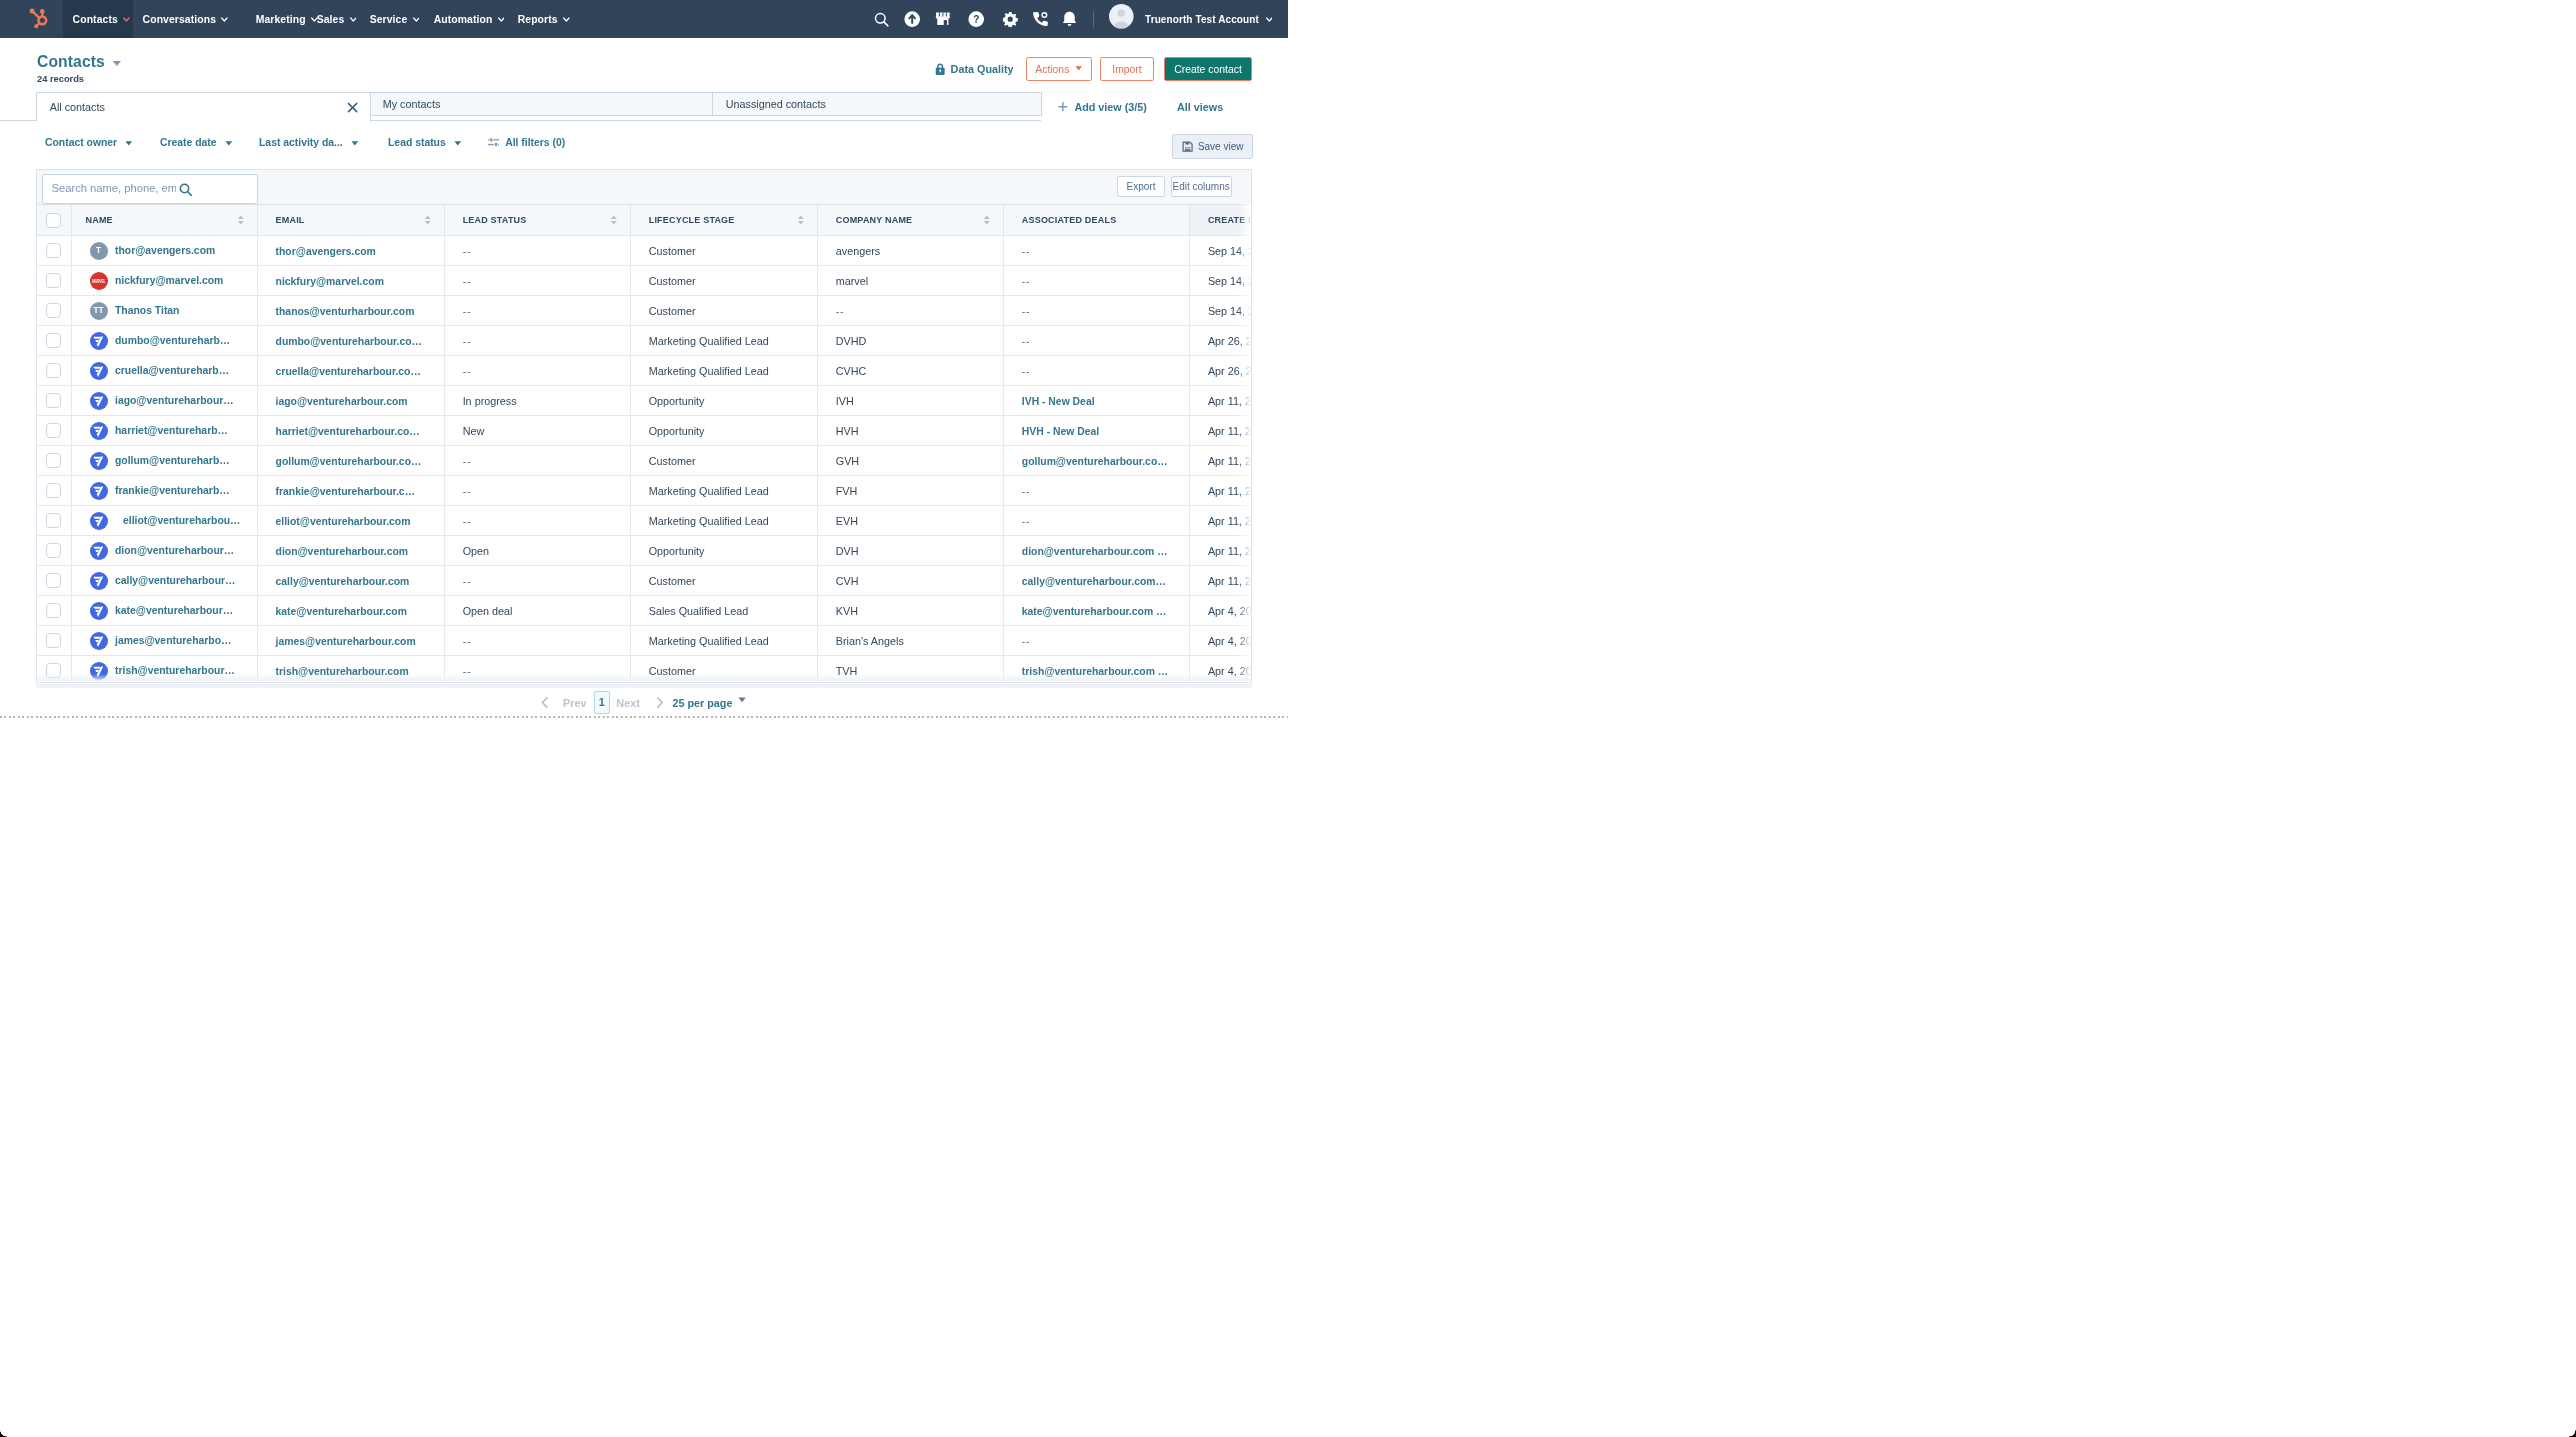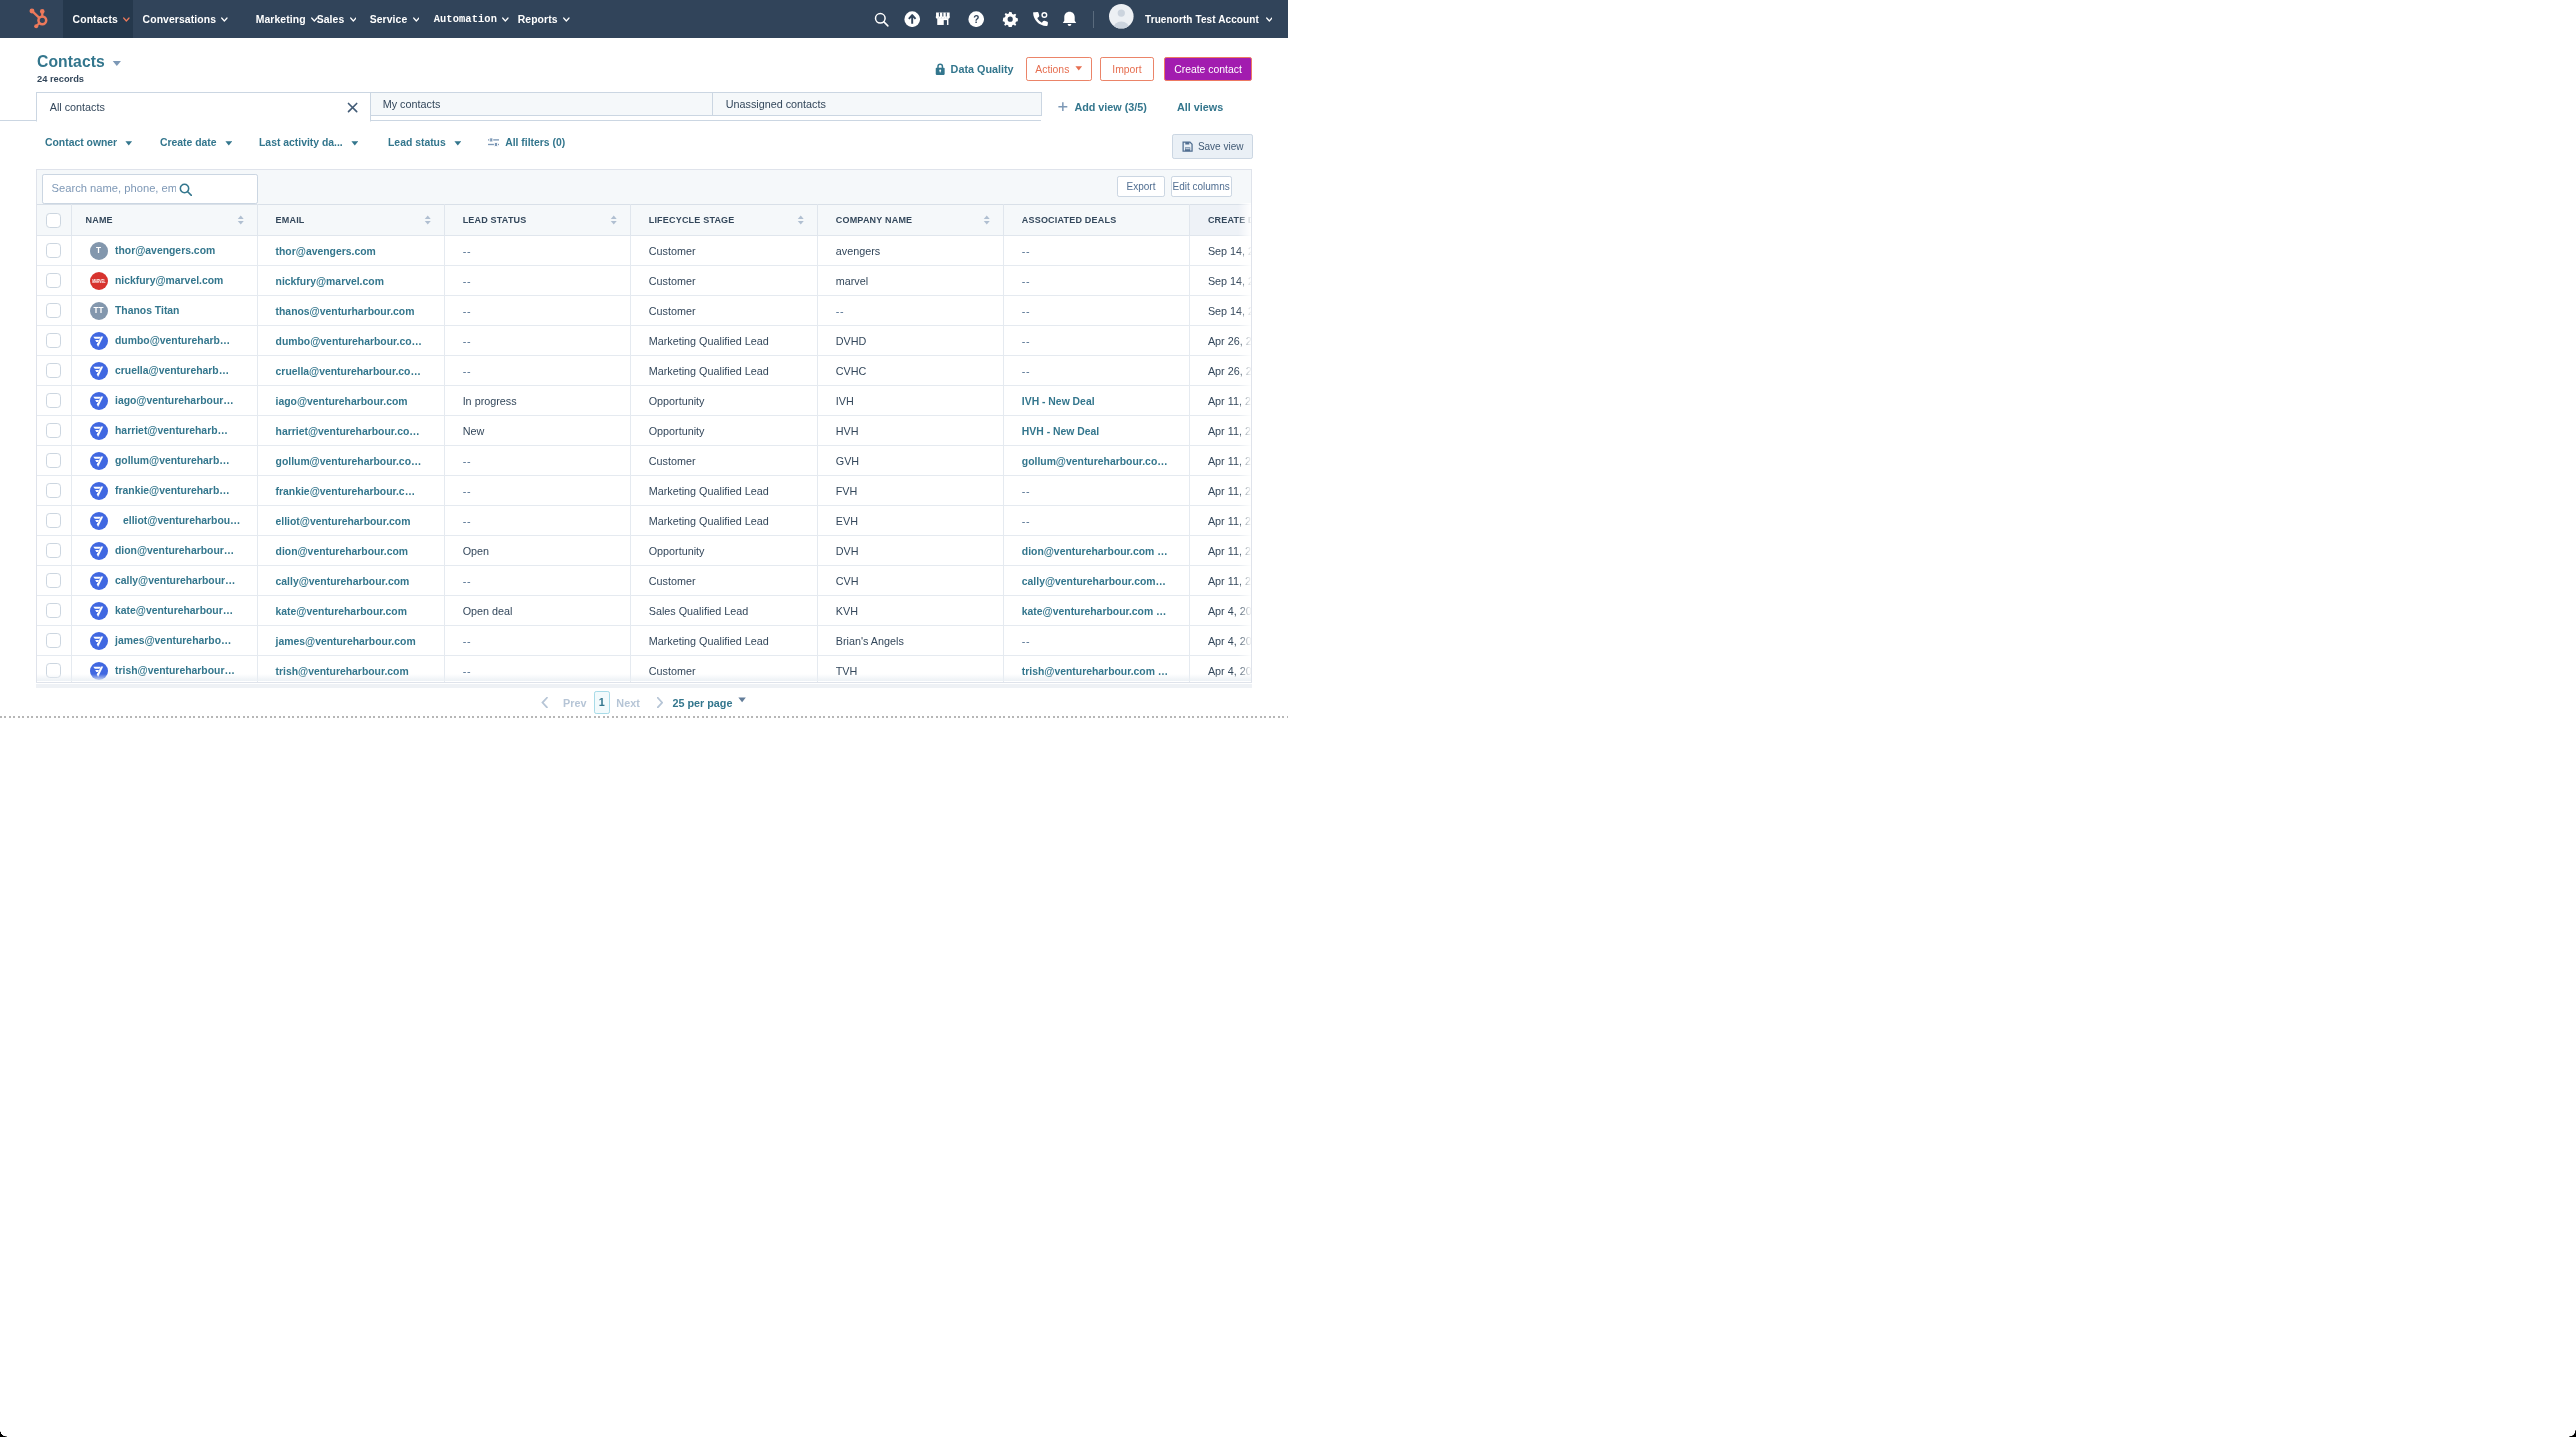--- a/index.html
+++ b/index.html
@@ -11,21 +11,21 @@
 .caret { display:inline-block; margin-left:5.2px; width:6.7px; height:6.7px; }
 .nav-active { background:#25384c; }
 .nav-ic { position:absolute; top:0; height:38px; display:flex; align-items:center; justify-content:center; width:22.4px; }
 .acct { position:absolute; top:0; height:38px; display:flex; align-items:center; color:#fff; font-size:10px; font-weight:700; letter-spacing:0.1px; }
 
 .pagetitle { position:absolute; left:37px; top:53px; font-size:15.7px; font-weight:700; color:#33768d; letter-spacing:0.1px;}
 .records { position:absolute; left:37px; top:74px; font-size:9.3px; font-weight:700; color:#33475b; }
 .dq { position:absolute; top:63px; left:935px; color:#33768d; font-size:10.8px; font-weight:700; display:flex; align-items:center; gap:5.2px;}
 .btn { position:absolute; border-radius:2.2px; font-size:10.4px; display:flex; align-items:center; justify-content:center; font-weight:400; }
 .btn-o { border:0.7px solid #eb8468; color:#e66e50; background:#fff; }
-.btn-solid { background:#a21caf; color:#fff; border:0.7px solid #ee7962; }
+.btn-solid { background:#0f766e; color:#fff; border:0.7px solid #ee7962; }
 
 .tabs { position:absolute; left:0; top:92px; width:1041px; height:29px; border-bottom:0.7px solid #cbd6e2; }
 .tab { position:absolute; top:92px; height:24px; border:0.7px solid #cbd6e2; background:#f5f8fa;
   display:flex; align-items:center; font-size:10.8px; color:#33475b; padding-left:12.7px; }
 .tab-active { background:#fff; border-bottom:0.7px solid #fff; height:30px; z-index:2;}
 .addview { position:absolute; top:92px; height:29px; display:flex; align-items:center; color:#33768d; font-size:10.8px; font-weight:700; }
 
 .filters { position:absolute; left:0; top:121px; width:1288px; height:48px; }
 .flabel { position:absolute; top:15.7px; color:#33768d; font-size:10.4px; font-weight:700; white-space:nowrap; }
 .fcaret { display:inline-block; margin-left:5.2px; }
@@ -93,21 +93,21 @@
         <path d="M1 3 L5 7.5 L9 3" stroke="#fff" stroke-width="1.8" fill="none" stroke-linecap="round" stroke-linejoin="round"></path>
       </svg></div>
     <div class="nav-item " style="left:307px; width:54px; padding-left:9.7px;">Sales
   <svg class="caret" viewBox="0 0 10 10">
         <path d="M1 3 L5 7.5 L9 3" stroke="#fff" stroke-width="1.8" fill="none" stroke-linecap="round" stroke-linejoin="round"></path>
       </svg></div>
     <div class="nav-item " style="left:360px; width:65px; padding-left:9.7px;">Service
   <svg class="caret" viewBox="0 0 10 10">
         <path d="M1 3 L5 7.5 L9 3" stroke="#fff" stroke-width="1.8" fill="none" stroke-linecap="round" stroke-linejoin="round"></path>
       </svg></div>
-    <div class="nav-item " style="left:424px; width:86px; padding-left:9.7px;font-family:Liberation Mono, monospace;">Automation
+    <div class="nav-item " style="left:424px; width:86px; padding-left:9.7px;">Automation
   <svg class="caret" viewBox="0 0 10 10">
         <path d="M1 3 L5 7.5 L9 3" stroke="#fff" stroke-width="1.8" fill="none" stroke-linecap="round" stroke-linejoin="round"></path>
       </svg></div>
     <div class="nav-item " style="left:508px; width:70px; padding-left:9.7px;">Reports
   <svg class="caret" viewBox="0 0 10 10">
         <path d="M1 3 L5 7.5 L9 3" stroke="#fff" stroke-width="1.8" fill="none" stroke-linecap="round" stroke-linejoin="round"></path>
       </svg></div>
     <div class="nav-ic" style="left:870px">
       <svg width="15" height="15" viewBox="0 0 20 20">
         <circle cx="8.4" cy="8.4" r="6.4" fill="none" stroke="#fff" stroke-width="2"></circle>

